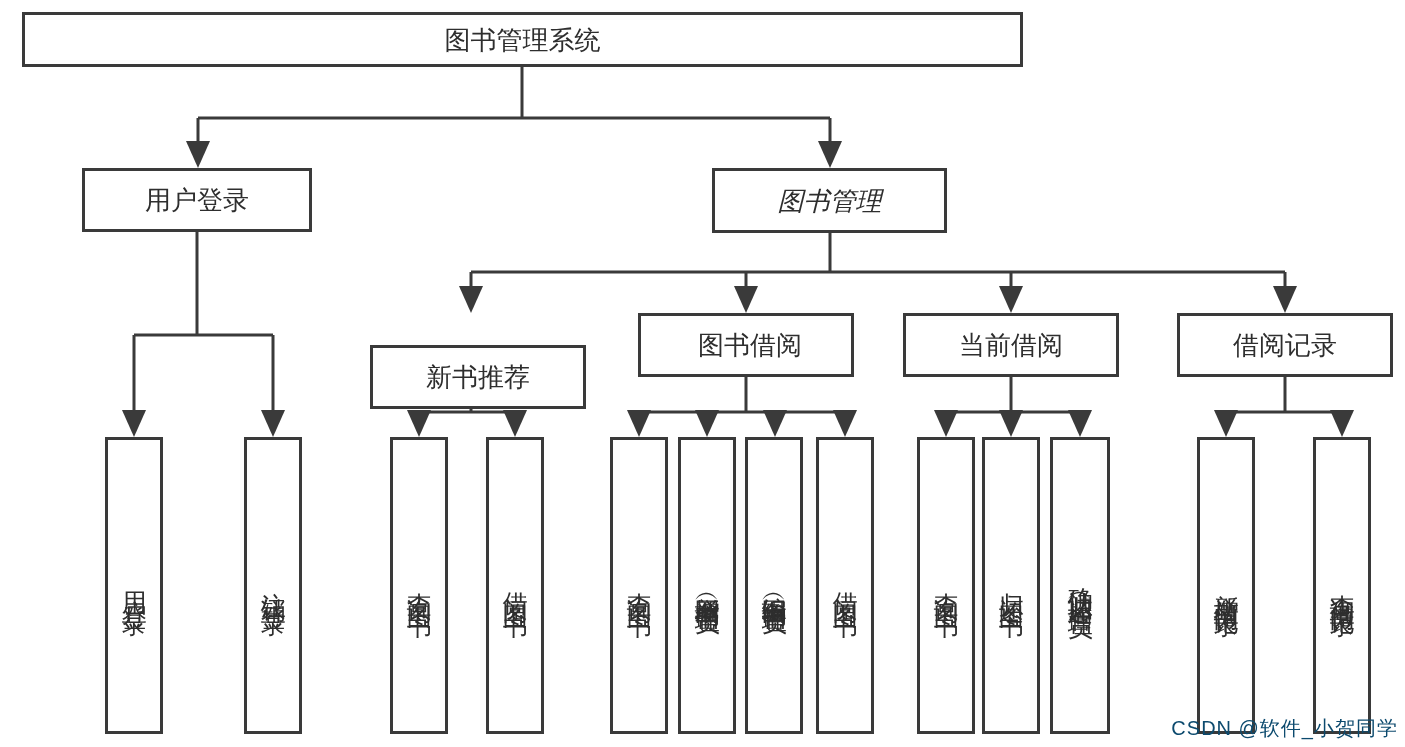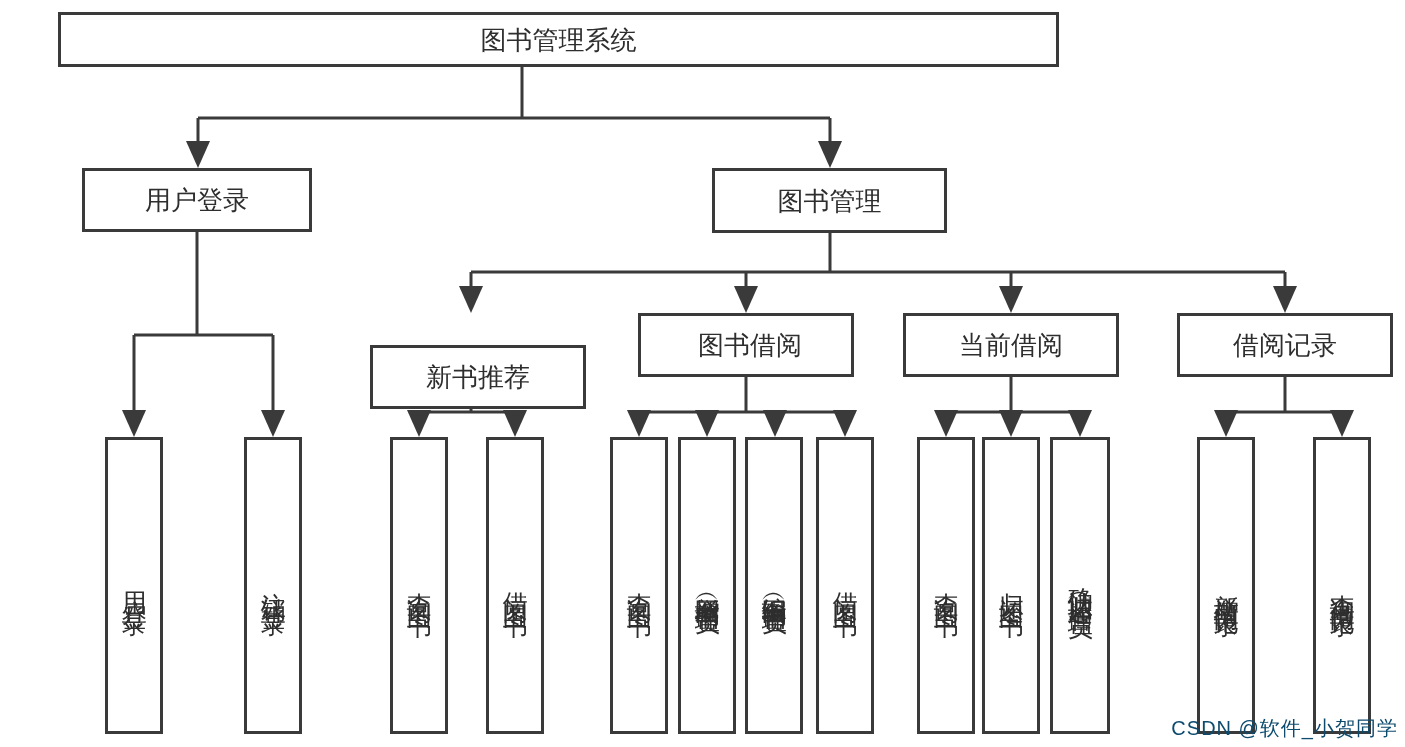--- a/index.html
+++ b/index.html
@@ -30,24 +30,24 @@
   .vtext{
     writing-mode:vertical-rl;
     text-orientation:mixed;
     font-size:25px;
     line-height:1.1;
     letter-spacing:7px;
   }
   .vtext.mid{letter-spacing:4px;}
   .vtext.tight{letter-spacing:2px;}
   
-  .n-root{left:22px;top:12px;width:1001px;height:55px;margin-left:36px;}
+  .n-root{left:22px;top:12px;width:1001px;height:55px;}
   
   .n-l2a{left:82px;top:168px;width:230px;height:64px;}
-  .n-l2b{left:712px;top:168px;width:235px;height:65px;}
+  .n-l2b{left:712px;top:168px;width:235px;height:65px;font-style:italic;}
   
   .n-l3{top:313px;width:216px;height:64px;}
   .n-l3a{left:370px;margin-top:32px;}
   .n-l3b{left:638px;padding-left:8px;}
   .n-l3c{left:903px;}
   .n-l3d{left:1177px;}
   
   .leaf{top:437px;width:58px;height:297px;}
   .lf-g1a{left:105px;}
   .lf-g1b{left:244px;}

